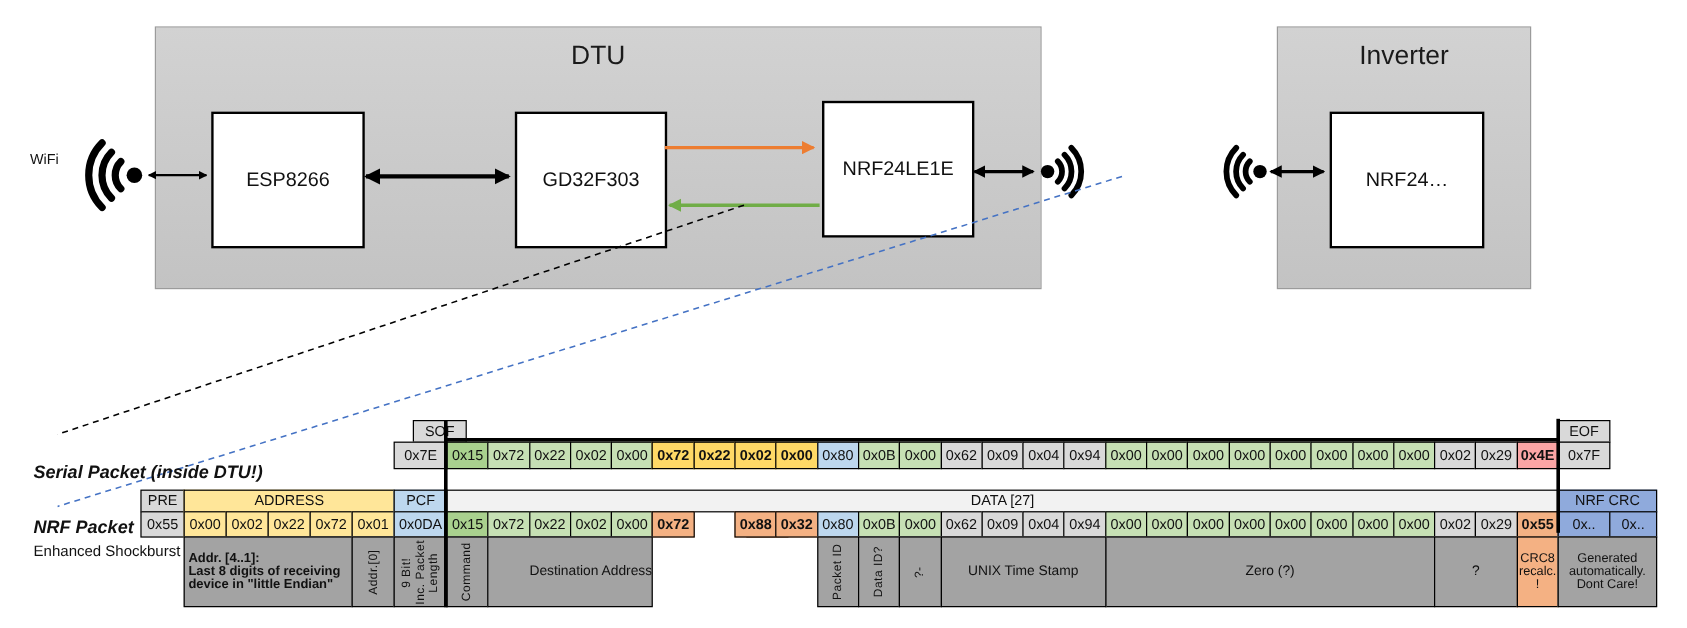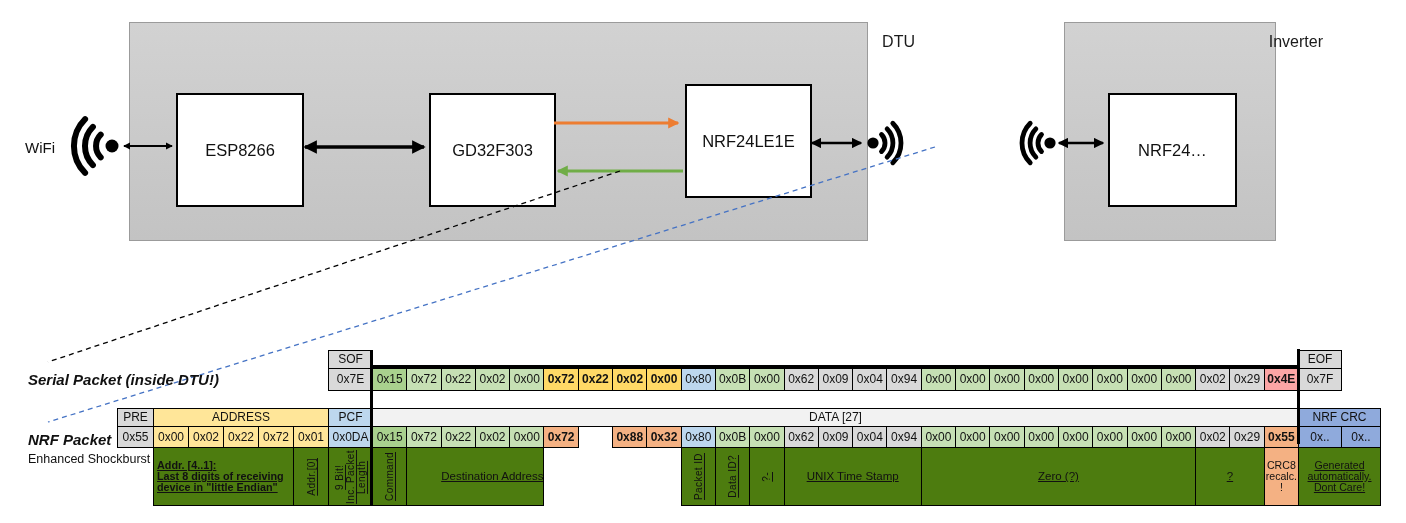--- a/index.html
+++ b/index.html
@@ -2,24 +2,24 @@
 <html style="--gray: #D9D9D9; --lightgray: #F2F2F2; --yellow: #FFE699; --blue: #BDD7EE; --bluemed: #8FAADC; --greendark: #A9D18E; --green: #C6E0B4; --amber: #FFD966; --gold: #FFC000; --salmon: #F4B183;"><head>
 <meta charset="utf-8">
 <style>
   html,body{margin:0;padding:0;background:#fff;}
   #page{position:relative;width:1406px;height:523px;background:#fff;overflow:hidden;
         font-family:"Liberation Sans","DejaVu Sans",sans-serif;color:#111;}
 
   
   .big-box{position:absolute;background:linear-gradient(180deg,#d2d2d2,#c3c3c3);
            border:1px solid #9b9b9b;}
-  .big-title{position:absolute;width:100%;text-align:right;top:10px;font-size:16px;color:#1a1a1a;padding-left:48px;}
+  .big-title{position:absolute;width:100%;text-align:center;top:10px;font-size:22px;color:#1a1a1a;}
   .chip{position:absolute;background:#fff;border:2.4px solid #000;display:flex;
         align-items:center;justify-content:center;font-size:16.5px;}
-  #wifi-label{position:absolute;left:25px;top:139px;font-size:15px;}
+  #wifi-label{position:absolute;left:25px;top:126px;font-size:12px;}
   #svg-overlay{position:absolute;left:0;top:0;z-index:4;pointer-events:none;}
 
   
   #packet-grid{position:absolute;left:117px;top:350px;display:grid;z-index:2;
       grid-template-columns:36px 35px 35px 35px 35px 35px 44px repeat(27,34.3px) 43px 39px;
       grid-template-rows:18px 22px 18px 18px 21px 58px;}
   .cell{box-sizing:border-box;width:calc(100% + 1px);height:calc(100% + 1px);
         border:1px solid #000;display:flex;align-items:center;justify-content:center;
         overflow:hidden;background:#fff;}
   .cell .ct{font-size:12px;line-height:1.05;text-align:center;white-space:pre-line;}
@@ -30,21 +30,21 @@
   .cell.ann.left .ct{text-align:left;padding:2px 3px;}
   .cell.ann.bold .ct{font-weight:700;font-size:10.8px;}
   .cell .ct.vert{writing-mode:vertical-rl;transform:rotate(180deg);white-space:pre;
         font-size:10px;letter-spacing:.4px;line-height:1.1;}
   .cell.ann .ct.sm{font-size:10.6px;}
 
   .gray{background:#D9D9D9;} .lightgray{background:#F2F2F2;}
   .yellow{background:#FFE699;} .blue{background:#BDD7EE;} .bluemed{background:#8FAADC;}
   .greendark{background:#A9D18E;} .green{background:#C6E0B4;}
   .amber{background:#FFD966;} .gold{background:#fca5a5;} .salmon{background:#F4B183;}
-  .white{background:#4d7c0f;text-decoration:underline;}
+  .white{background:#a3a3a3;}
 
   .thick{position:absolute;background:#000;z-index:3;}
   .pkt-label{position:absolute;left:28px;font-size:15px;font-weight:700;font-style:italic;z-index:5;}
   #shockburst-label{position:absolute;left:28px;top:452px;font-size:12.5px;z-index:5;}
 </style>
 </head>
 <body>
 
 <div id="page">
 
@@ -108,26 +108,26 @@
     <path d="M305,147 H424" stroke="#000" stroke-width="3.4" marker-start="url(#mB)" marker-end="url(#mB)"></path>
     <path d="M554,123 H678" stroke="#ED7D31" stroke-width="2.8" marker-end="url(#mO)"></path>
     <path d="M683,171 H558" stroke="#70AD47" stroke-width="2.8" marker-end="url(#mG)"></path>
     <path d="M812,143 H861" stroke="#000" stroke-width="2.6" marker-start="url(#mB)" marker-end="url(#mB)"></path>
     <path d="M1059,143 H1103" stroke="#000" stroke-width="2.6" marker-start="url(#mB)" marker-end="url(#mB)"></path>
 
     <path d="M620,171 L48,362" stroke="#000" stroke-width="1.3" stroke-dasharray="5,4" fill="none"></path>
     <path d="M935,147 L48,422" stroke="#4472C4" stroke-width="1.3" stroke-dasharray="5,4" fill="none"></path>
   </svg>
 
-  <div class="pkt-label" style="top:371px;">Serial Packet (inside DTU!)</div>
+  <div class="pkt-label" style="top:385px;">Serial Packet (inside DTU!)</div>
   <div class="pkt-label" style="top:431px;">NRF Packet</div>
   <div id="shockburst-label">Enhanced Shockburst</div>
 
   <div id="packet-grid">
-      <div class="cell gray hdr" style="grid-area: 1 / 7 / auto / span 1;">
+      <div class="cell gray hdr" style="grid-area: 1 / 7 / auto / span 1; margin-left: 16px;">
         <div class="ct">SOF</div>
       </div>
       <div class="cell gray" style="grid-area: 2 / 7 / auto / span 1; align-items: center;">
         <div class="ct">0x7E</div>
       </div>
       <div class="cell greendark" style="grid-area: 2 / 8 / auto / span 1;">
         <div class="ct">0x15</div>
       </div>
       <div class="cell green" style="grid-area: 2 / 9 / auto / span 1;">
         <div class="ct">0x72</div>

